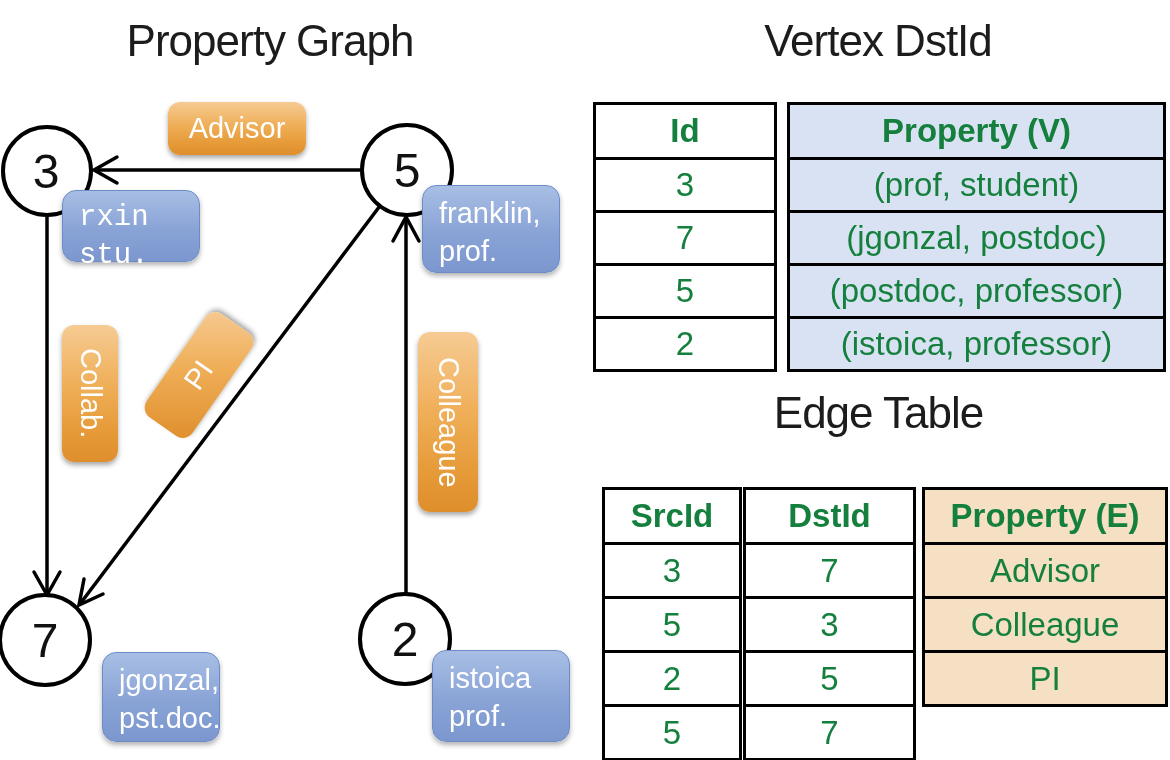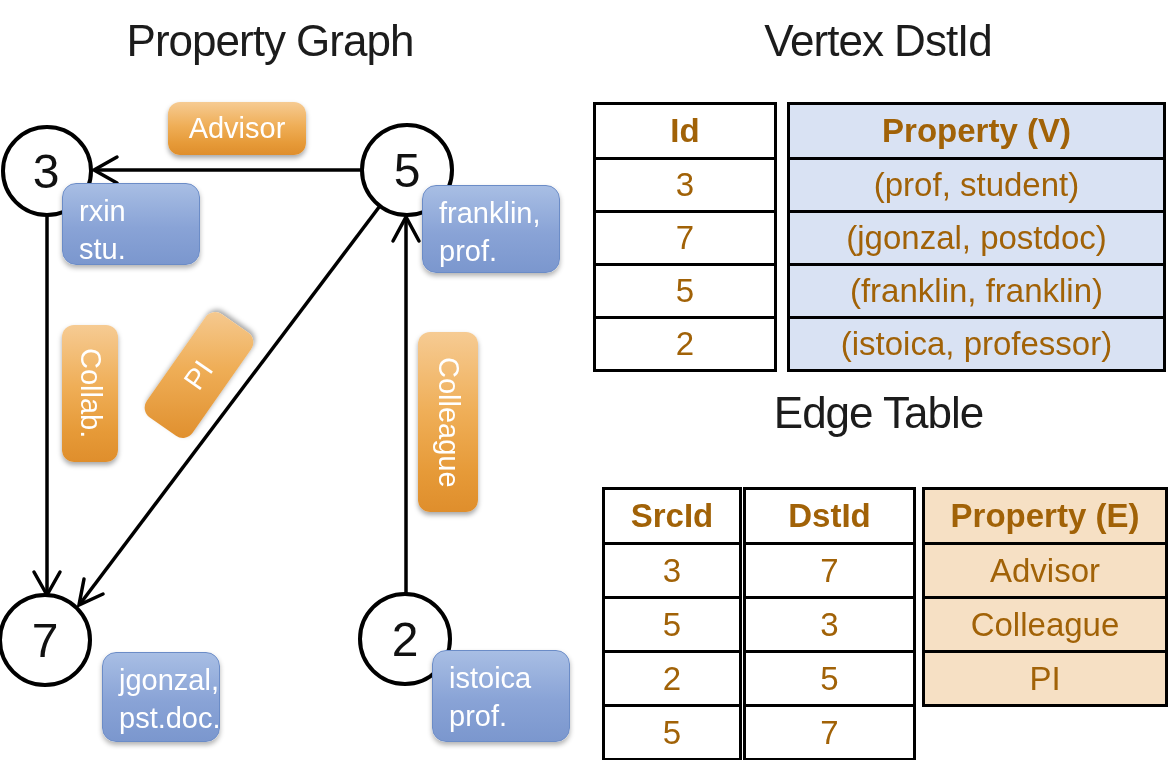--- a/index.html
+++ b/index.html
@@ -31,21 +31,21 @@
     border:1.5px solid #6b8cc7;
     box-shadow:0 3px 5px rgba(0,0,0,0.3);
     font-size:29px;line-height:38px;padding:8px 6px 0 16px;box-sizing:border-box;
   }
   .vlabel div{white-space:nowrap;}
   
   .tcol{position:absolute;}
   .cell{
     box-sizing:border-box;border:3px solid #000;margin-top:-3px;
     display:flex;align-items:center;justify-content:center;
-    font-size:33px;color:#a16207;background:#fff;white-space:nowrap;
+    font-size:33px;color:#15803d;background:#fff;white-space:nowrap;
   }
   .cell:first-child{margin-top:0;}
   .cell.th{font-weight:bold;}
   .vfill .cell{background:#d9e2f3;}
   .efill .cell{background:#f6e0c4;}
   .vcell{height:56px;} .vhead{height:58px;}
   .ecell{height:57px;} .ehead{height:58px;}
 </style>
 </head>
 <body>
@@ -84,21 +84,21 @@
     <span>Collab.</span>
   </div>
   <div class="elabel vert" style="left:171px;top:312px;width:56px;height:126px;
        transform:rotate(-145deg);background:linear-gradient(-35deg,#f6cb93 0%,#efae57 45%,#df8e2c 100%);">
     <span>PI</span>
   </div>
   <div class="elabel vert" style="left:418px;top:332px;width:60px;height:180px;">
     <span>Colleague</span>
   </div>
 
-  <div class="vlabel" style="left:62px;top:183px;width:138px;height:82px;">
+  <div class="vlabel" style="left:62px;top:190px;width:138px;height:72px;font-family:Liberation Mono, monospace;">
     <div>rxin</div>
     <div>stu.</div>
   </div>
   <div class="vlabel" style="left:422px;top:185px;width:138px;height:88px;">
     <div>franklin,</div>
     <div>prof.</div>
   </div>
   <div class="vlabel" style="left:62px;top:652px;width:118px;height:90px;margin-left:40px;">
     <div>jgonzal,</div>
     <div>pst.doc.</div>
@@ -112,21 +112,21 @@
     <div class="cell th vhead">Id</div>
     <div class="cell vcell">3</div>
     <div class="cell vcell">7</div>
     <div class="cell vcell">5</div>
     <div class="cell vcell">2</div>
   </div>
   <div class="tcol vfill" style="left:787px;top:102px;width:379px;">
     <div class="cell th vhead">Property (V)</div>
     <div class="cell vcell">(prof, student)</div>
     <div class="cell vcell">(jgonzal, postdoc)</div>
-    <div class="cell vcell">(franklin, franklin)</div>
+    <div class="cell vcell">(postdoc, professor)</div>
     <div class="cell vcell">(istoica, professor)</div>
   </div>
 
   <div class="tcol" style="left:602px;top:487px;width:140px;">
     <div class="cell th ehead">SrcId</div>
     <div class="cell ecell">3</div>
     <div class="cell ecell">5</div>
     <div class="cell ecell">2</div>
     <div class="cell ecell">5</div>
   </div>

